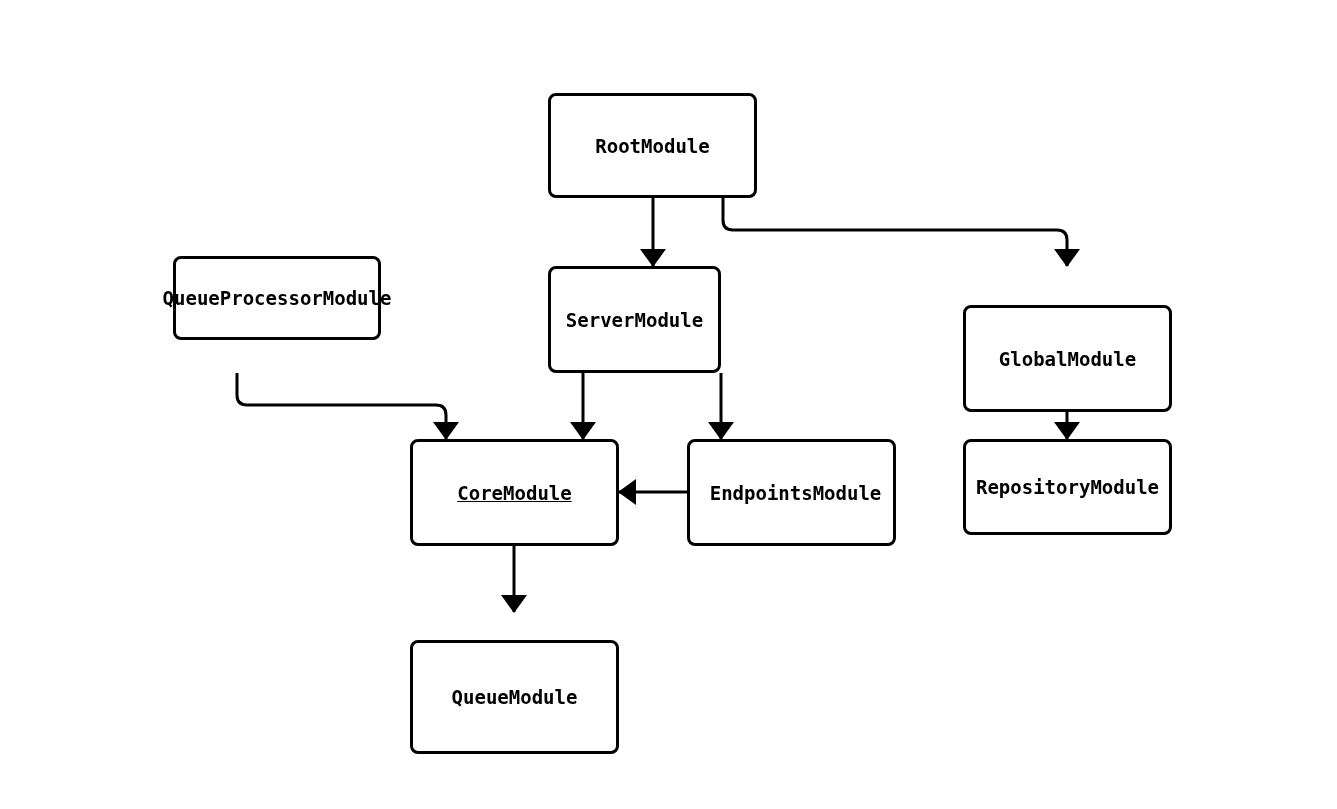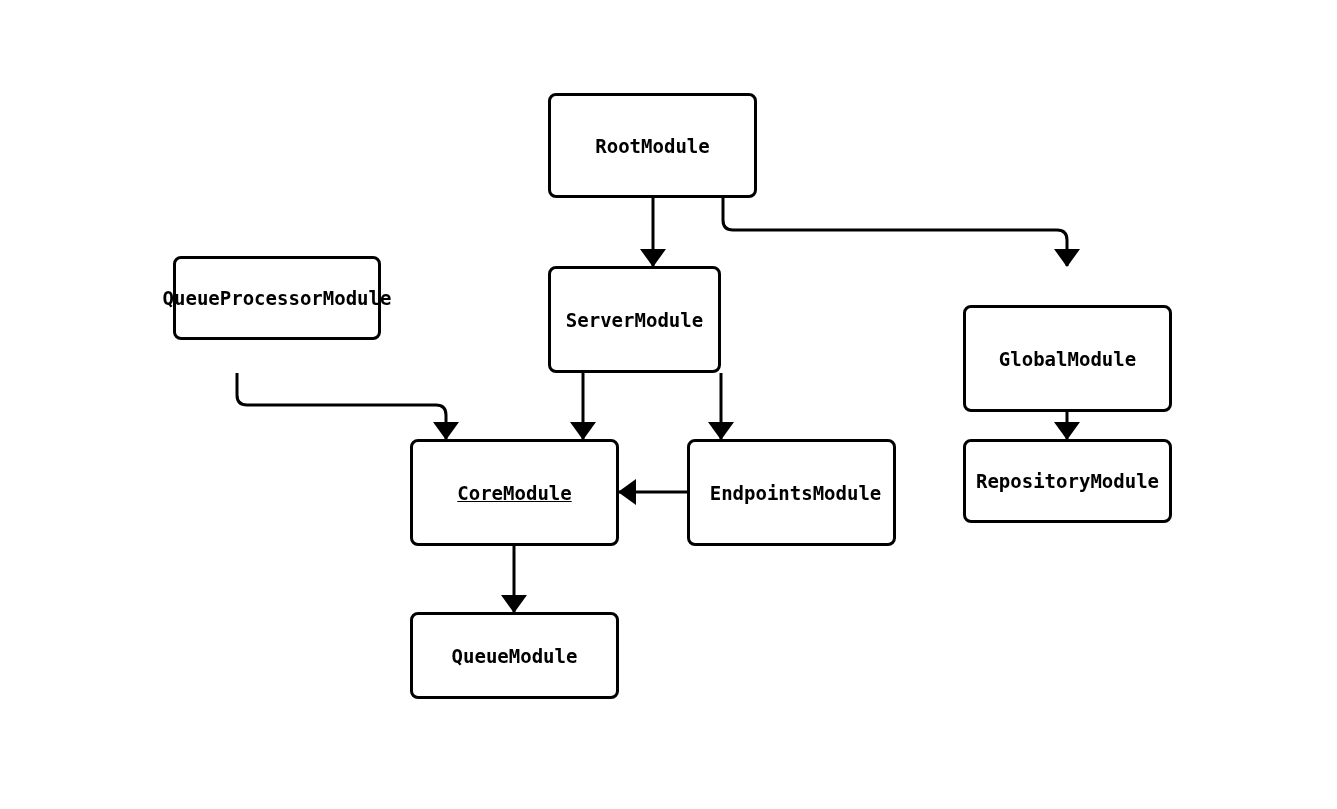--- a/index.html
+++ b/index.html
@@ -85,22 +85,22 @@
         <div>Module</div>
       </div>
       <div class="node" style="left: 410px; top: 439px; width: 209px; height: 107px; text-decoration: underline;">
         <div>Core</div>
         <div>Module</div>
       </div>
       <div class="node" style="left: 687px; top: 439px; width: 209px; height: 107px; padding-left: 8px;">
         <div>Endpoints</div>
         <div>Module</div>
       </div>
-      <div class="node" style="left: 963px; top: 439px; width: 209px; height: 84px;">
+      <div class="node" style="left: 963px; top: 439px; width: 209px; height: 96px;">
         <div>Repository</div>
         <div>Module</div>
       </div>
-      <div class="node" style="left: 410px; top: 612px; width: 209px; height: 87px;">
+      <div class="node" style="left: 410px; top: 640px; width: 209px; height: 114px;">
         <div>Queue</div>
         <div>Module</div>
       </div>
     </div>
 </div>
 
 </body></html>

